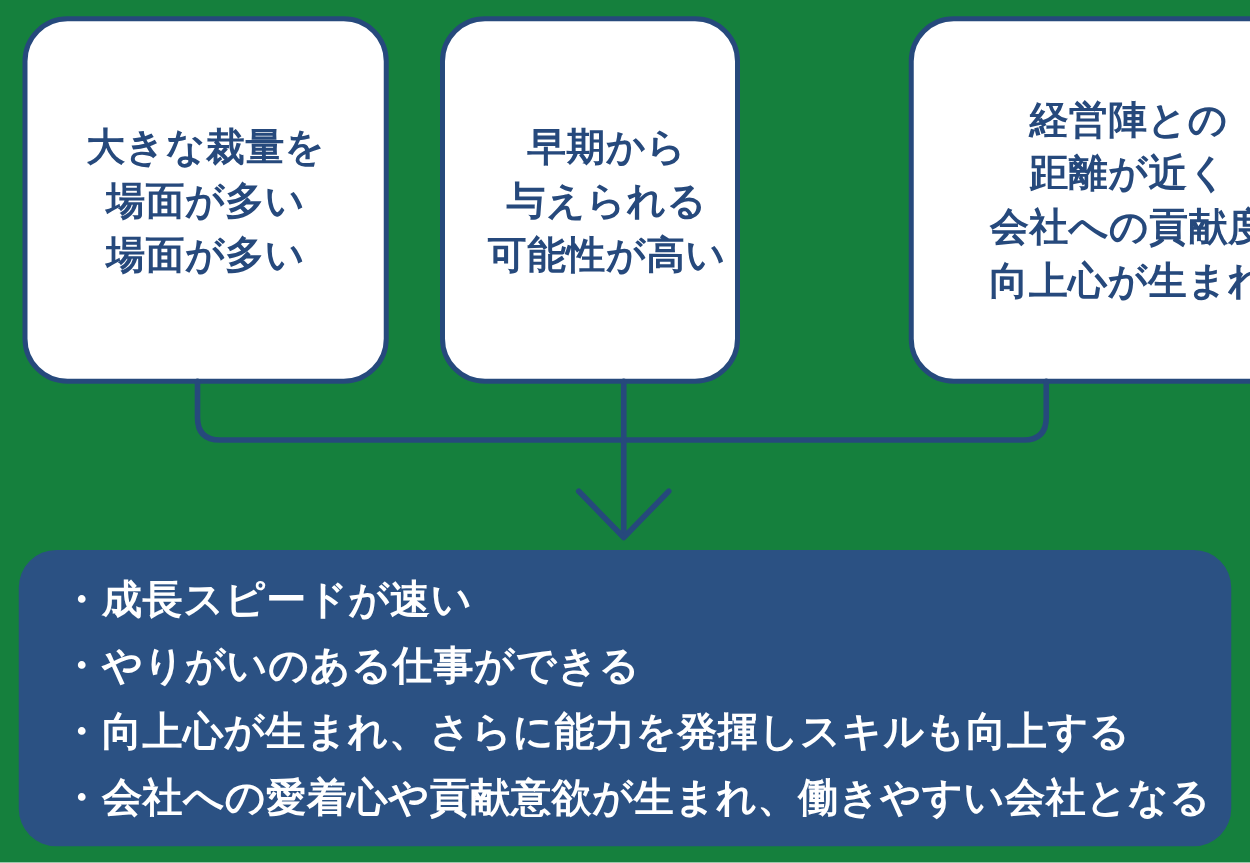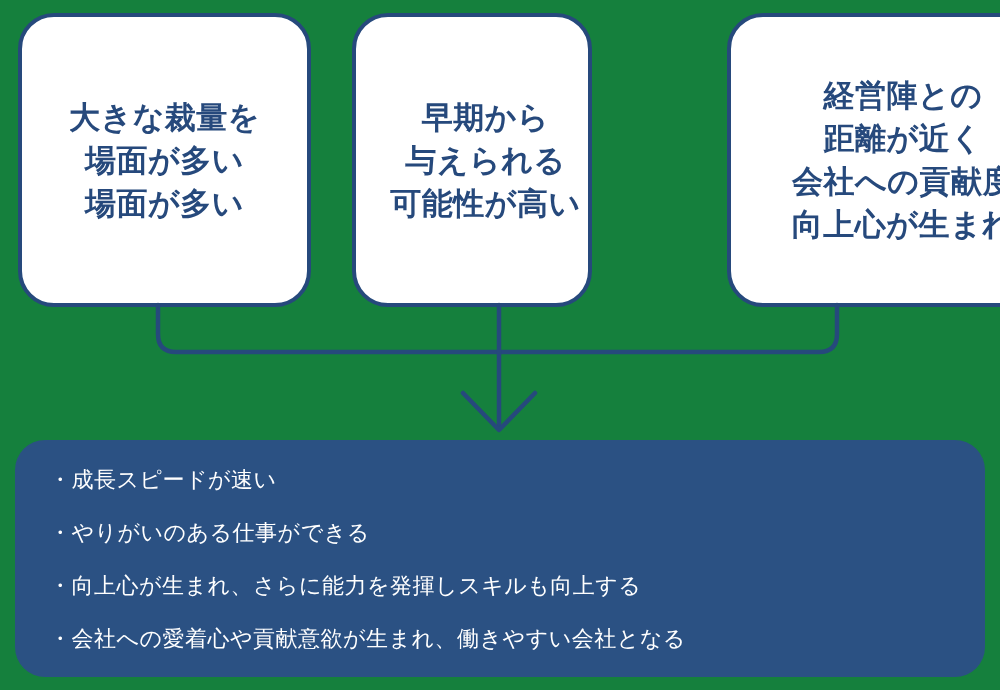--- a/index.html
+++ b/index.html
@@ -62,22 +62,22 @@
     top: 440px;
     width: 970px;
     height: 237px;
     background: #2B5183;
     border-radius: 30px;
     box-sizing: border-box;
     padding: 13px 24px 0 34px;
   }
   .result-box .bullet {
     color: #ffffff;
-    font-weight: normal;
-    font-size: 22px;
+    font-weight: bold;
+    font-size: 32px;
     line-height: 53px;
     letter-spacing: 0.5px;
     white-space: nowrap;
   }
 </style>
 </head>
 <body>
 
 <div class="canvas">
 

